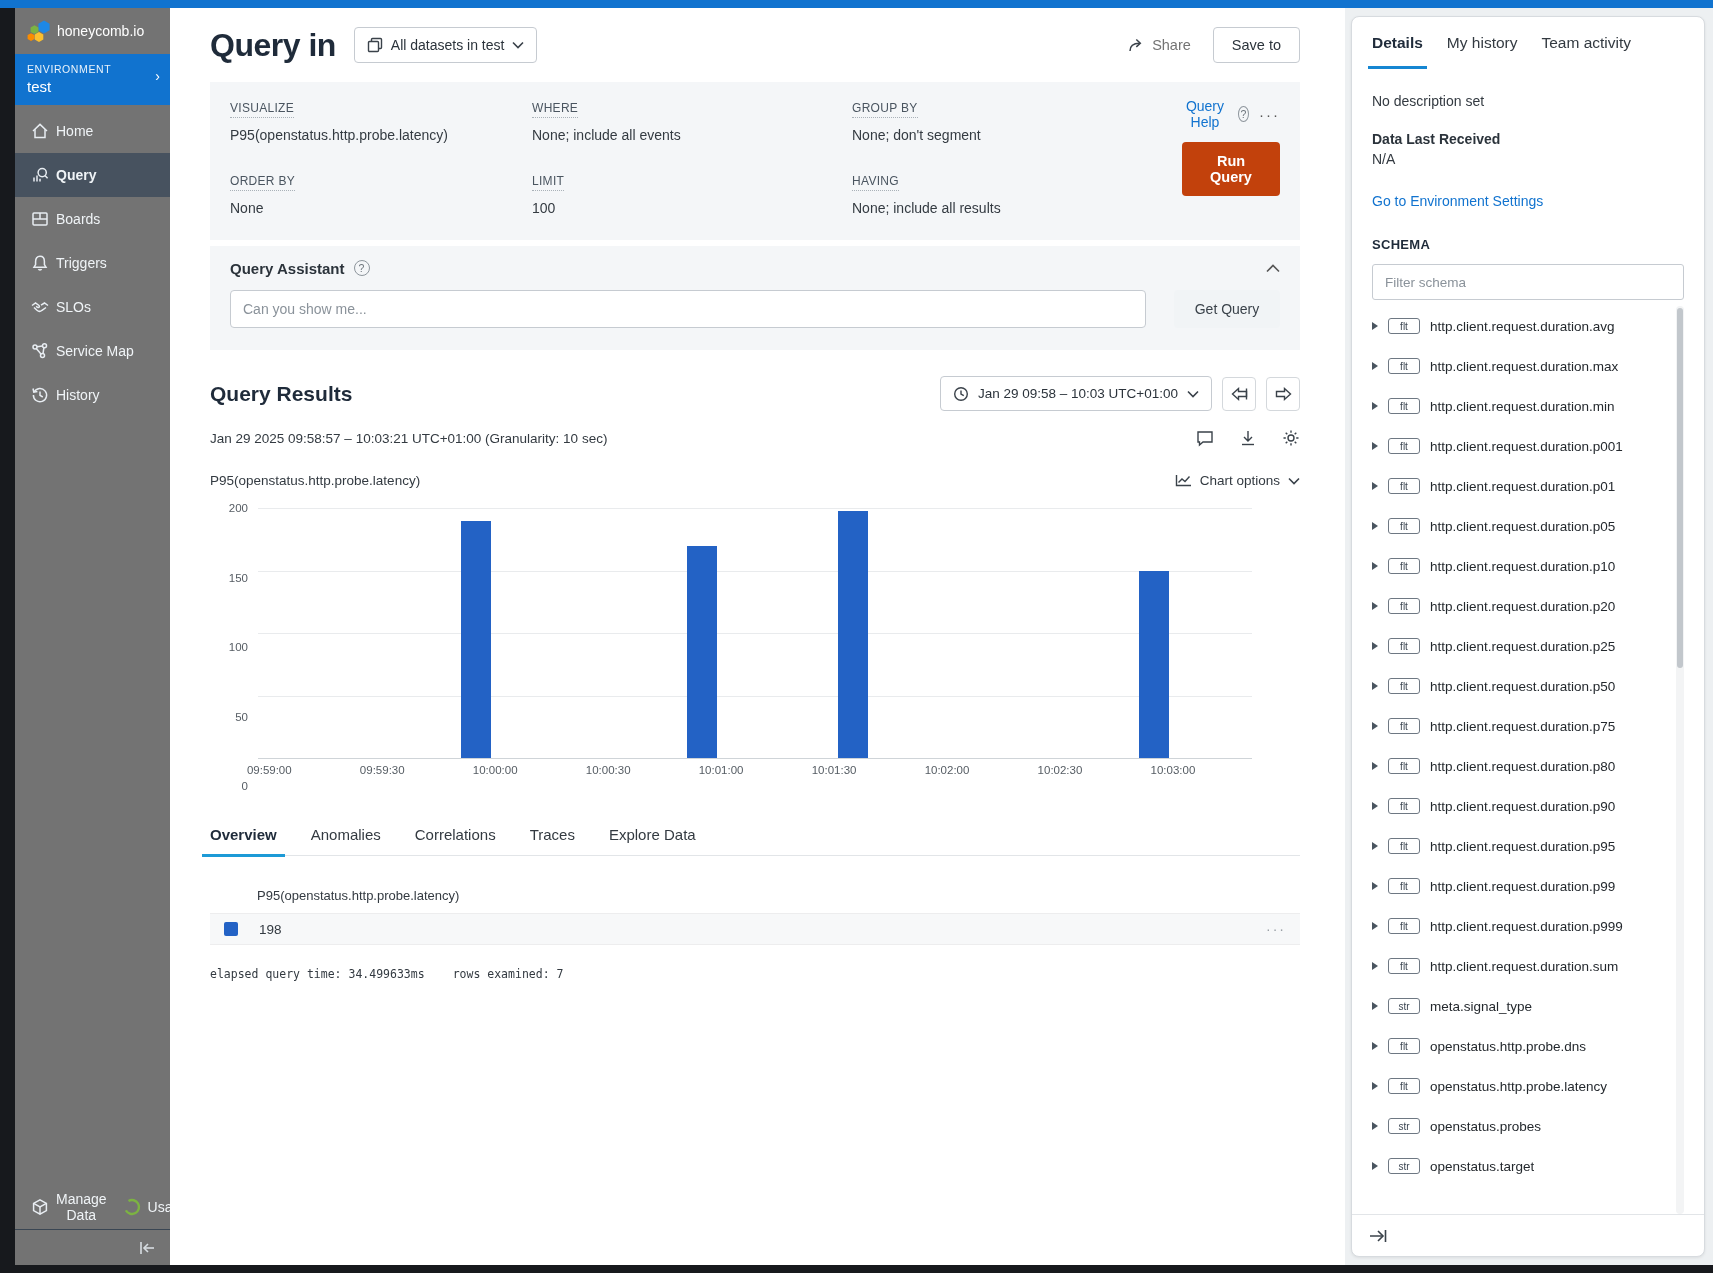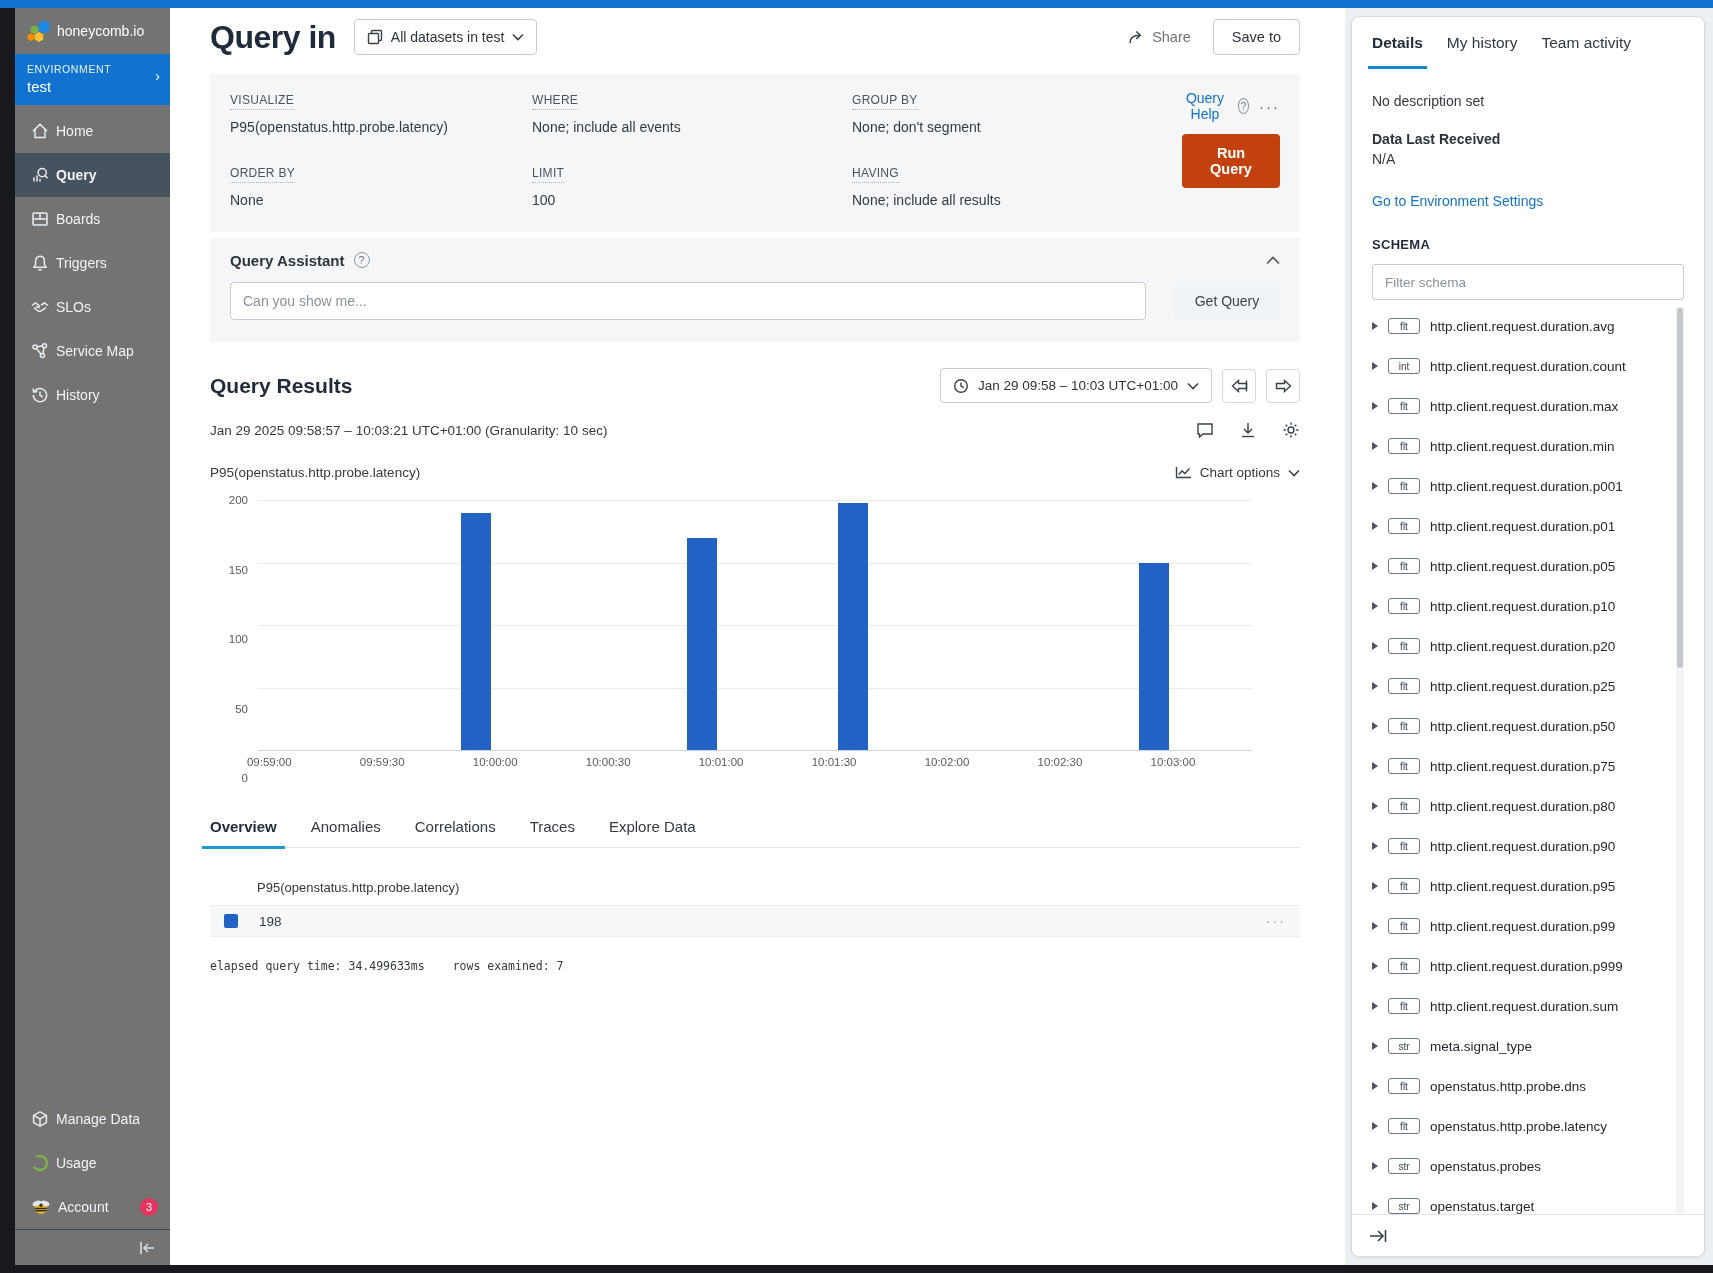--- a/index.html
+++ b/index.html
@@ -14,26 +14,26 @@
   .brand-text { color:#fff; font-size:14px; }
   .env { background:#1173cf; padding:9px 12px 10px 12px; position:relative; cursor:pointer; }
   .env-label { font-size:10.5px; letter-spacing:.6px; color:#eaf3fb; }
   .env-name { font-size:15px; color:#fff; margin-top:3px; }
   .env-chevron { position:absolute; right:10px; top:14px; color:#fff; font-size:14px; }
   .nav { display:flex; flex-direction:column; padding-top:4px; }
   .nav-item { display:flex; align-items:center; gap:6px; height:44px; padding-left:15px; font-size:14px; color:#f0f4f7; cursor:pointer; }
   .nav-item.active { background:#47525f; font-weight:bold; }
   .nav-item svg { flex:0 0 auto; }
   .side-spacer { flex:1; }
-  .side-bottom { display:flex; flex-direction:column; padding-bottom:0;text-align:center; }
+  .side-bottom { display:flex; flex-direction:row; padding-bottom:0;text-align:center; }
   .acct-badge { margin-left:auto; margin-right:12px; background:#e5355f; color:#fff; width:18px; height:18px; border-radius:50%; font-size:11px; display:flex; align-items:center; justify-content:center; }
   .collapse-row { border-top:1px solid #3a4653; height:36px; display:flex; align-items:center; justify-content:flex-end; padding-right:14px; cursor:pointer; }
 
   
-  .main { position:absolute; left:170px; top:8px; width:1175px; height:1257px; background:#fff; padding:6px 45px 0 40px; overflow:hidden; }
+  .main { position:absolute; left:170px; top:8px; width:1175px; height:1257px; background:#fff; padding:14px 45px 0 40px; overflow:hidden; }
   .hdr-row { display:flex; align-items:center; height:46px; }
   .page-title { font-size:32px; font-weight:bold; color:#1f2b3a; letter-spacing:-0.5px; }
   .dataset-btn { margin-left:18px; display:flex; align-items:center; gap:8px; border:1px solid #c6cbd1; border-radius:4px; background:#fff; padding:9px 12px; font-size:14px; color:#2b333b; cursor:pointer; }
   .hdr-right { margin-left:auto; display:flex; align-items:center; gap:22px; }
   .share-btn { display:flex; align-items:center; gap:7px; font-size:14.5px; color:#737373; background:none; border:none; cursor:pointer; }
   .saveto-btn { border:1px solid #c6cbd1; border-radius:4px; background:#fff; font-size:14.5px; color:#2b333b; padding:9px 18px; cursor:pointer; }
 
   .builder { margin-top:14px; background:#f4f6f8; padding:16px 20px 24px 20px; display:grid; grid-template-columns:302px 320px 330px 1fr; grid-row-gap:28px; }
   .field-label { font-size:12px; color:#4a5560; letter-spacing:.3px; display:inline-block; border-bottom:1px dotted #a9b1b8; padding-bottom:2px; }
   .field-value { font-size:14px; color:#343b42; margin-top:9px; }
@@ -471,25 +471,20 @@
         <div class="scroll-track">
             <div class="scroll-thumb"></div>
           </div>
       <div class="schema-row">
             <span class="caret"></span>
             <span class="type-badge">flt</span>
             <span class="schema-name">http.client.request.duration.avg</span>
           </div>
           <div class="schema-row">
             <span class="caret"></span>
-            <span class="type-badge">int</span>
-            <span class="schema-name">http.client.request.duration.count</span>
-          </div>
-          <div class="schema-row">
-            <span class="caret"></span>
             <span class="type-badge">flt</span>
             <span class="schema-name">http.client.request.duration.max</span>
           </div>
           <div class="schema-row">
             <span class="caret"></span>
             <span class="type-badge">flt</span>
             <span class="schema-name">http.client.request.duration.min</span>
           </div>
           <div class="schema-row">
             <span class="caret"></span>

